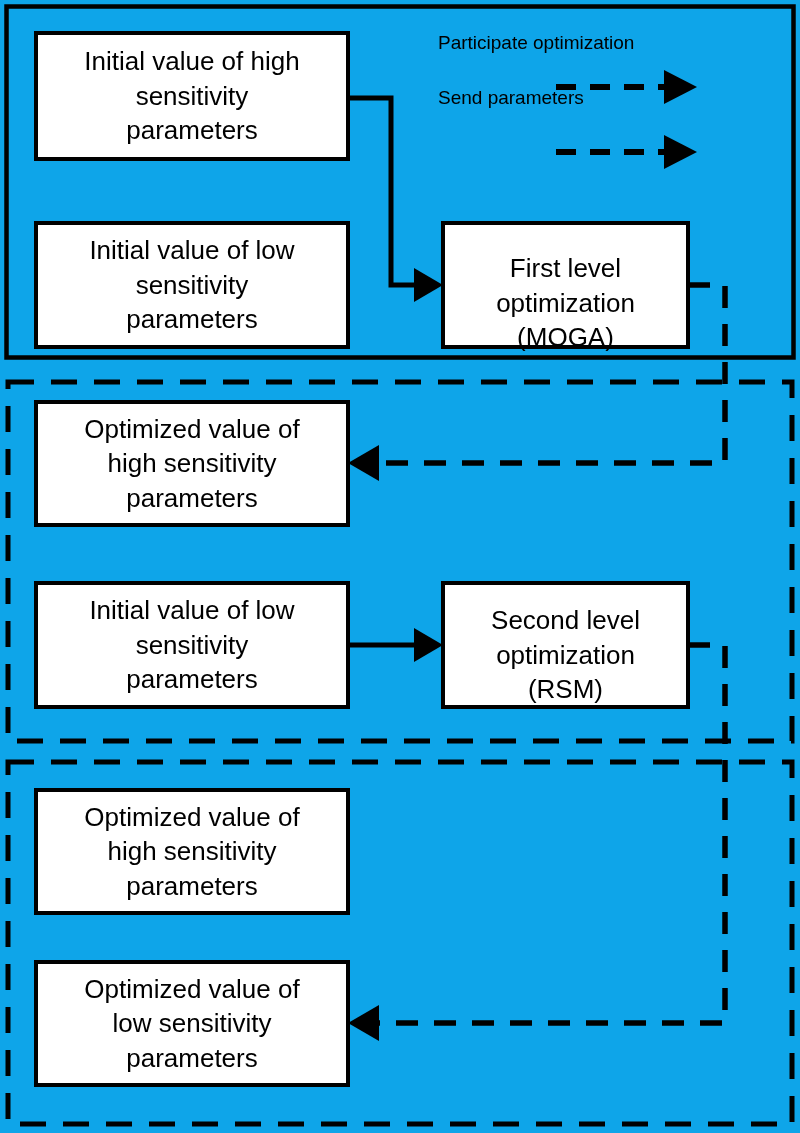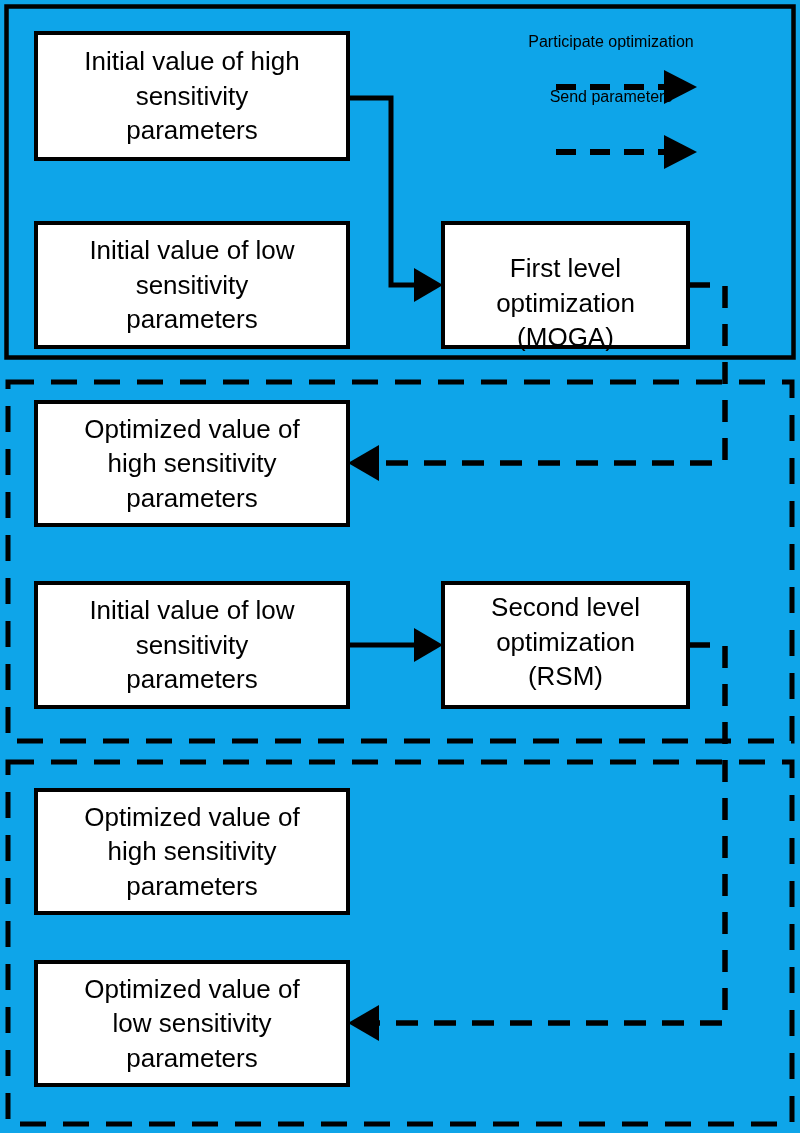--- a/index.html
+++ b/index.html
@@ -70,23 +70,22 @@
     text-align: center;
     color: #000000;
     font-size: 26px;
     line-height: 1.33;
     pointer-events: none;
     white-space: pre-line;
   }
   .legend-label {
     position: absolute;
     color: #000000;
-    font-size: 16px;
+    font-size: 19px;
     line-height: 1.1;
-    text-align: center;
     white-space: nowrap;
   }
 </style>
 </head>
 <body>
 
 <div id="canvas">
 
   <svg viewBox="0 0 800 1133" xmlns="http://www.w3.org/2000/svg">
 
@@ -140,21 +139,21 @@
 (MOGA)</div>
 
   <div class="box-label" style="left:40px; top:404px; width:304px; height:119px;">Optimized value of
 high sensitivity
 parameters</div>
 
   <div class="box-label" style="left:40px; top:585px; width:304px; height:120px;">Initial value of low
 sensitivity
 parameters</div>
 
-  <div class="box-label" style="left:447px; top:582px; width:237px; height:120px;">Second level
+  <div class="box-label" style="left:447px; top:595px; width:237px; height:120px;">Second level
 optimization
 (RSM)</div>
 
   <div class="box-label" style="left:40px; top:792px; width:304px; height:119px;">Optimized value of
 high sensitivity
 parameters</div>
 
   <div class="box-label" style="left:40px; top:964px; width:304px; height:119px;">Optimized value of
 low sensitivity
 parameters</div>

